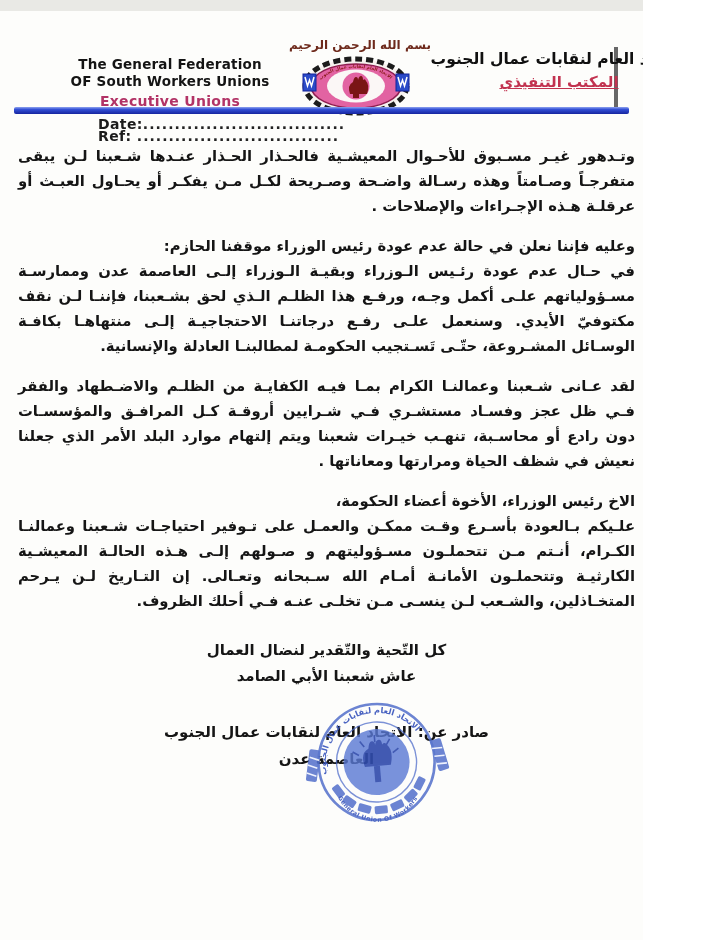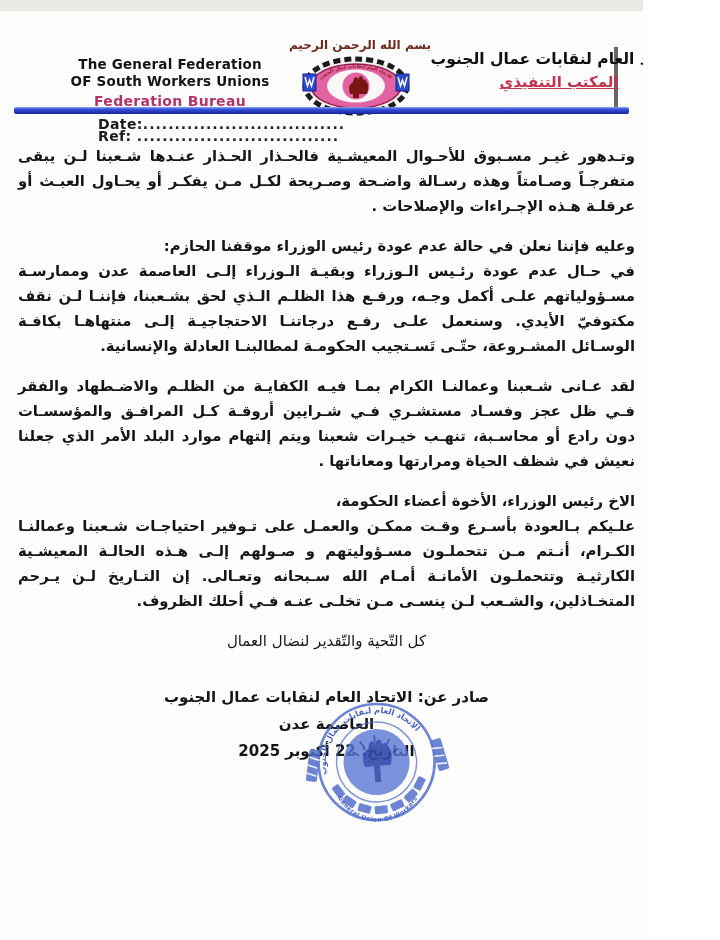--- a/index.html
+++ b/index.html
@@ -73,22 +73,22 @@
   .letter-body{
     position:absolute;top:143px;left:18px;right:8px;
     direction:rtl;text-align:justify;text-align-last:right;
     font-size:14.8px;font-weight:700;color:#151515;
     line-height:25px;
   }
   .letter-body p{margin:0;}
   .gap-after{margin-bottom:15px !important;}
   .center-block{
     direction:rtl;text-align:right;text-align-last:center;
-    font-size:15px;font-weight:400;color:#151515;line-height:26px;
-    margin-top:15px;
+    font-size:15px;font-weight:700;color:#151515;line-height:26px;
+    margin-top:24px;
   }
   .issued-block{
     direction:rtl;text-align:right;text-align-last:center;
     font-size:15px;font-weight:700;color:#151515;line-height:27px;
     margin-top:30px;
   }
   
   .stamp{
     position:absolute;top:694px;left:282px;width:190px;height:146px;
     transform:rotate(-5deg);opacity:.92;
@@ -100,21 +100,21 @@
 <div class="page">
 
   <div class="scan-band-top"></div>
   <div class="scan-line-right"></div>
 
   <div class="bismillah">بسم الله الرحمن الرحيم</div>
 
   <div class="org-en">
     <div class="l1">The General Federation</div>
     <div class="l2">OF South Workers Unions</div>
-    <span class="bureau">Federation Bureau</span>
+    <span class="bureau">Executive Unions</span>
   </div>
 
   <div class="logo">
     <svg width="114" height="66" viewBox="0 0 114 66">
       <ellipse cx="57" cy="36" rx="51" ry="27" fill="#f6f1ee" stroke="#1c1c1c" stroke-width="5" stroke-dasharray="7 4"></ellipse>
       <ellipse cx="57" cy="36" rx="45" ry="22" fill="#e263a2" stroke="#8f1d50" stroke-width="1.5"></ellipse>
       <ellipse cx="57" cy="36" rx="29" ry="16.5" fill="#fbf7f6"></ellipse>
       <circle cx="57" cy="36" r="13.5" fill="#e263a2"></circle>
       <path d="M51,44 q-3,-9 3,-12 q1,-5 3,-5 q2,0 2,3 q1,-4 3,-4 q2,0 2,4 q2,-2 3,1 q4,4 1,13 z" fill="#7a1515"></path>
       <rect x="54" y="43" width="6" height="5" fill="#7a1515"></rect>
@@ -144,26 +144,26 @@
   <div class="letter-body">
     <p class="gap-after">وتـدهور غيـر مسـبوق للأحـوال المعيشـية فالحـذار الحـذار عنـدها شـعبنا لـن يبقى متفرجـاً وصـامتاً وهذه رسـالة واضـحة وصـريحة لكـل مـن يفكـر أو يحـاول العبـث أو عرقلـة هـذه الإجـراءات والإصلاحات .</p>
     <p>وعليه فإننا نعلن في حالة عدم عودة رئيس الوزراء موقفنا الحازم:</p>
     <p class="gap-after">في حـال عدم عودة رئـيس الـوزراء وبقيـة الـوزراء إلـى العاصمة عدن وممارسـة مسـؤولياتهم علـى أكمل وجـه، ورفـع هذا الظلـم الـذي لحق بشـعبنا، فإننـا لـن نقف مكتوفيّ الأيدي. وسنعمل علـى رفـع درجاتنـا الاحتجاجيـة إلـى منتهاهـا بكافـة الوسـائل المشـروعة، حتّـى تَسـتجيب الحكومـة لمطالبنـا العادلة والإنسانية.</p>
     <p class="gap-after">لقد عـانى شـعبنا وعمالنـا الكرام بمـا فيـه الكفايـة من الظلـم والاضـطهاد والفقر فـي ظل عجز وفسـاد مستشـري فـي شـرايين أروقـة كـل المرافـق والمؤسسـات دون رادع أو محاسـبة، تنهـب خيـرات شعبنا ويتم إلتهام موارد البلد الأمر الذي جعلنا نعيش في شظف الحياة ومرارتها ومعاناتها .</p>
     <p>الاخ رئيس الوزراء، الأخوة أعضاء الحكومة،</p>
     <p class="gap-after">علـيكم بـالعودة بأسـرع وقـت ممكـن والعمـل على تـوفير احتياجـات شـعبنا وعمالنـا الكـرام، أنـتم مـن تتحملـون مسـؤوليتهم و صـولهم إلـى هـذه الحالـة المعيشـية الكارثيـة وتتحملـون الأمانـة أمـام الله سـبحانه وتعـالى. إن التـاريخ لـن يـرحم المتخـاذلين، والشـعب لـن ينسـى مـن تخلـى عنـه فـي أحلك الظروف.</p>
 
     <div class="center-block">
       <div>كل التّحية والتّقدير  لنضال العمال</div>
+      <div>عاش شعبنا الأبي الصامد</div>
     </div>
 
     <div class="issued-block">
       <div>صادر عن: الاتحاد العام لنقابات عمال الجنوب</div>
       <div>العاصمة عدن</div>
-      <div>التاريخ: 22 أكتوبر 2025</div>
     </div>
   </div>
 
   <div class="stamp">
     <svg width="190" height="146" viewBox="0 0 190 146">
       <circle cx="95" cy="68" r="58" fill="none" stroke="#4e6cc9" stroke-width="2.6" opacity=".9"></circle>
       <circle cx="95" cy="68" r="40" fill="none" stroke="#4e6cc9" stroke-width="1.4" opacity=".8"></circle>
       <circle cx="95" cy="68" r="33" fill="#5a79d4" opacity=".88"></circle>
 
       <g opacity=".9">

